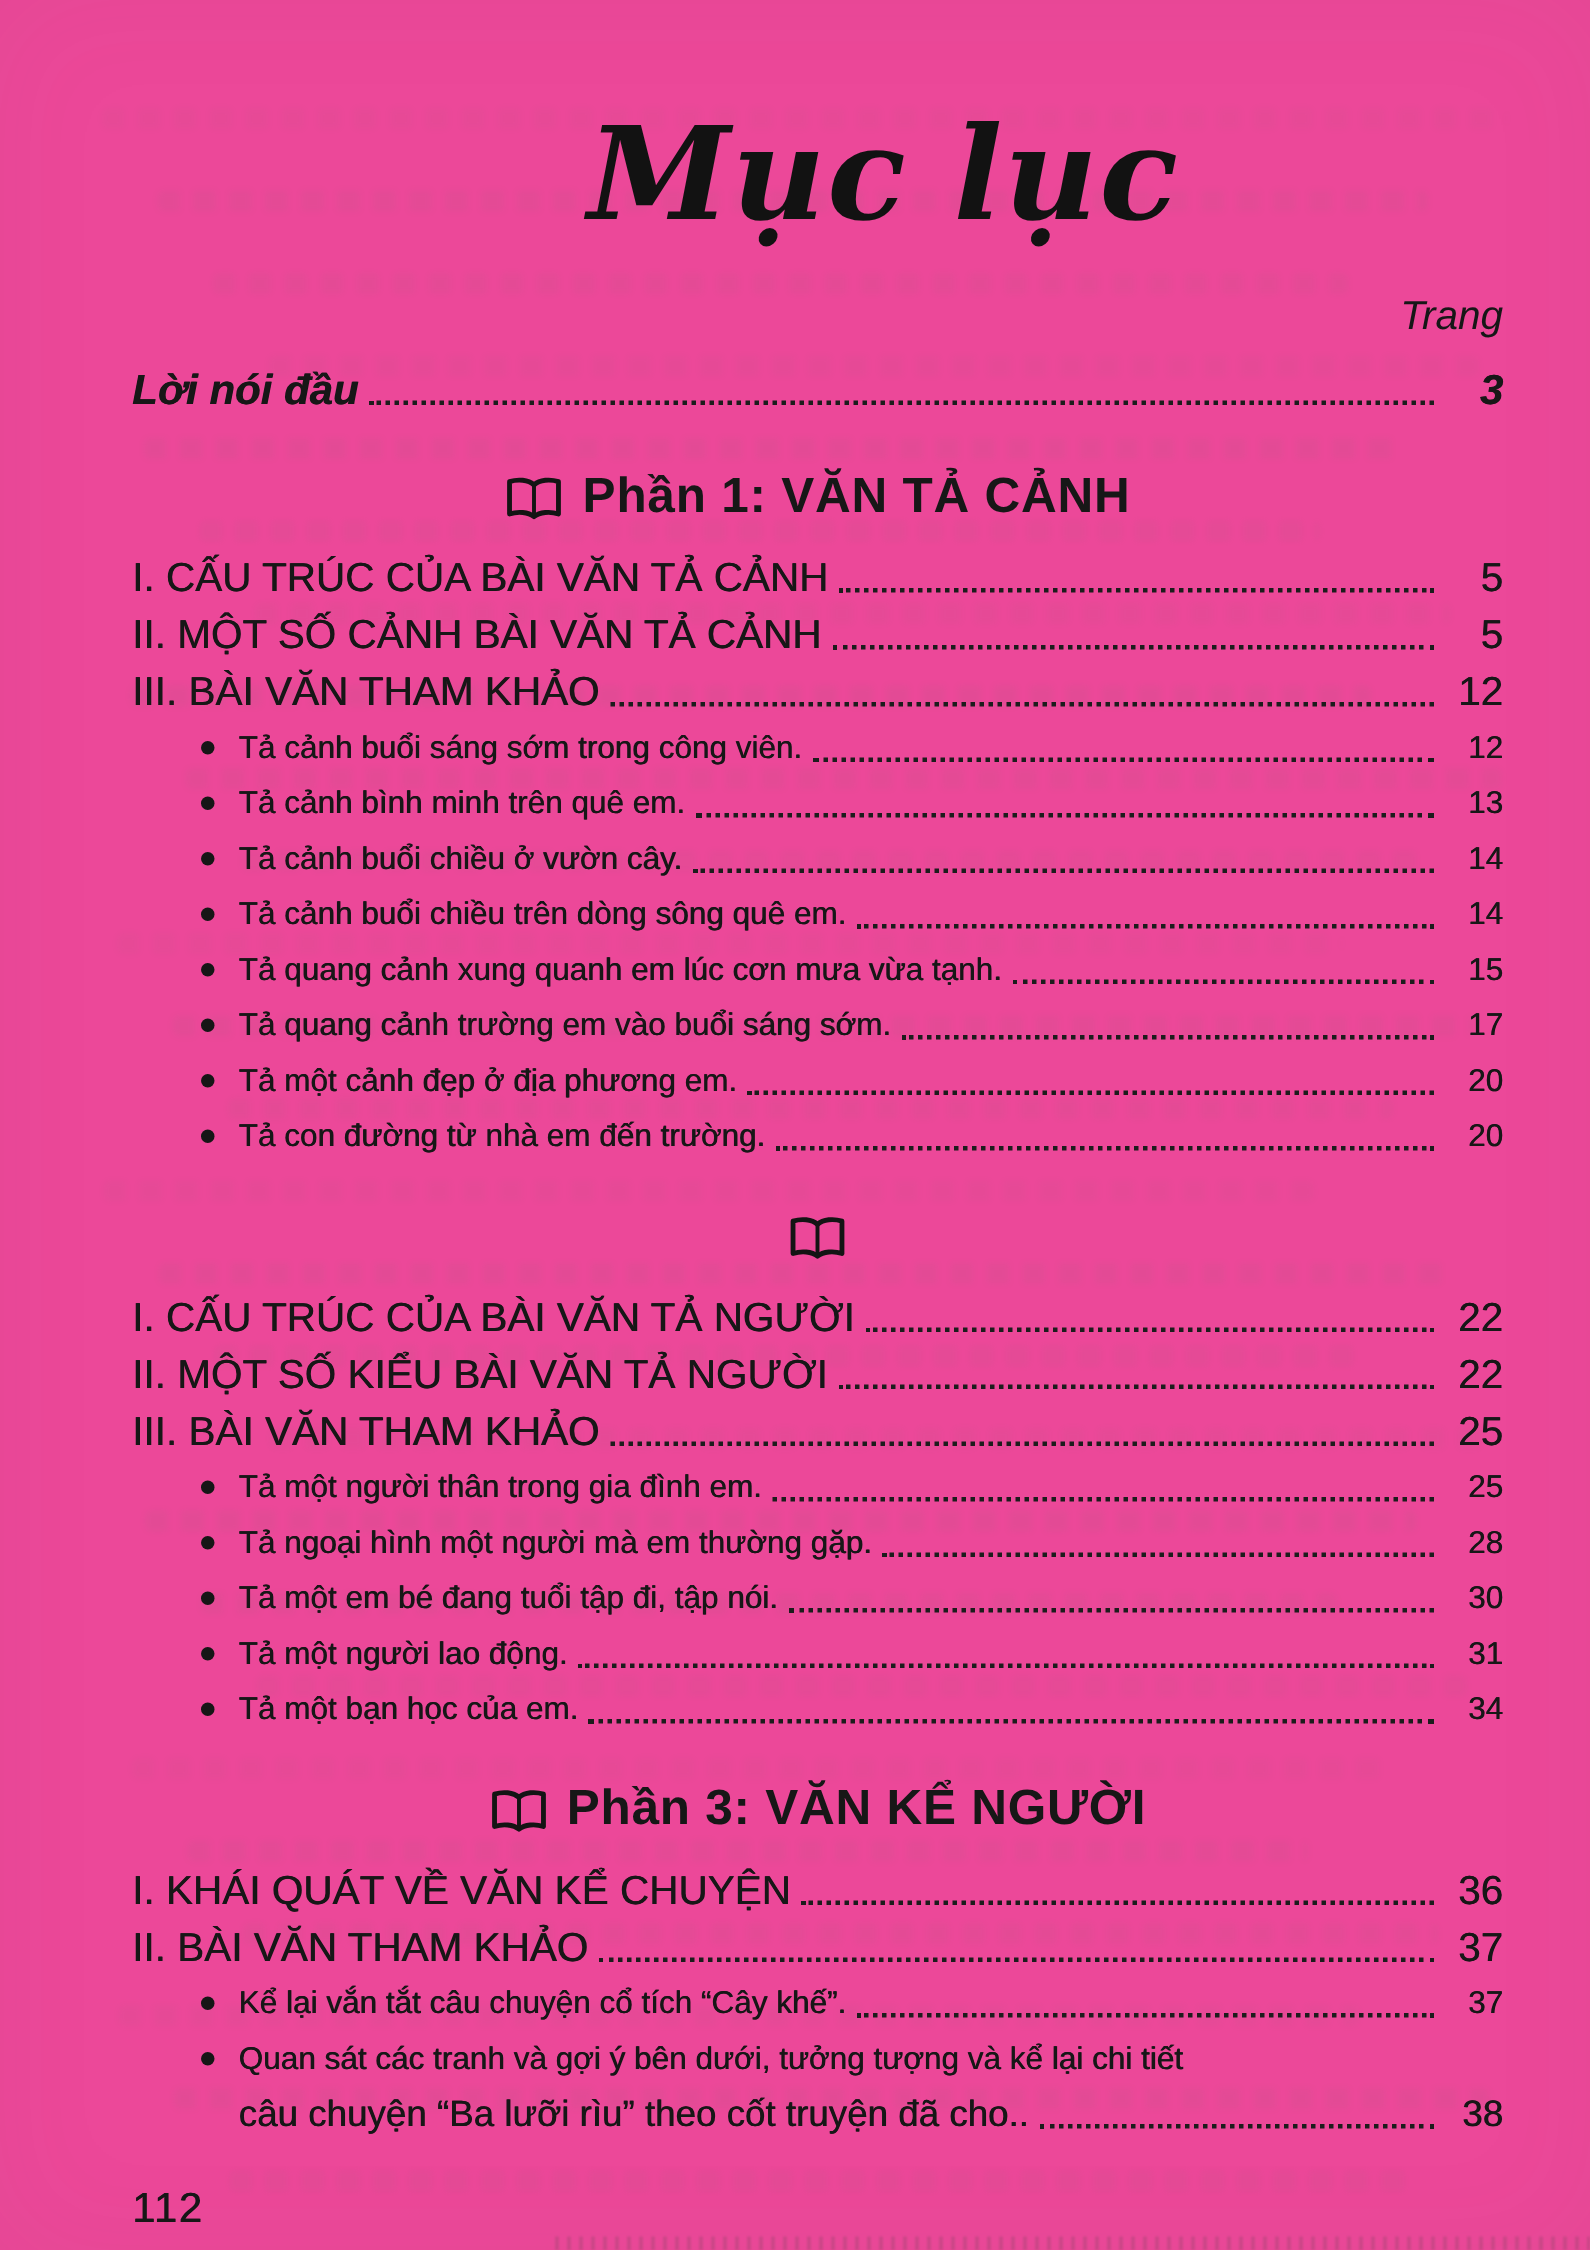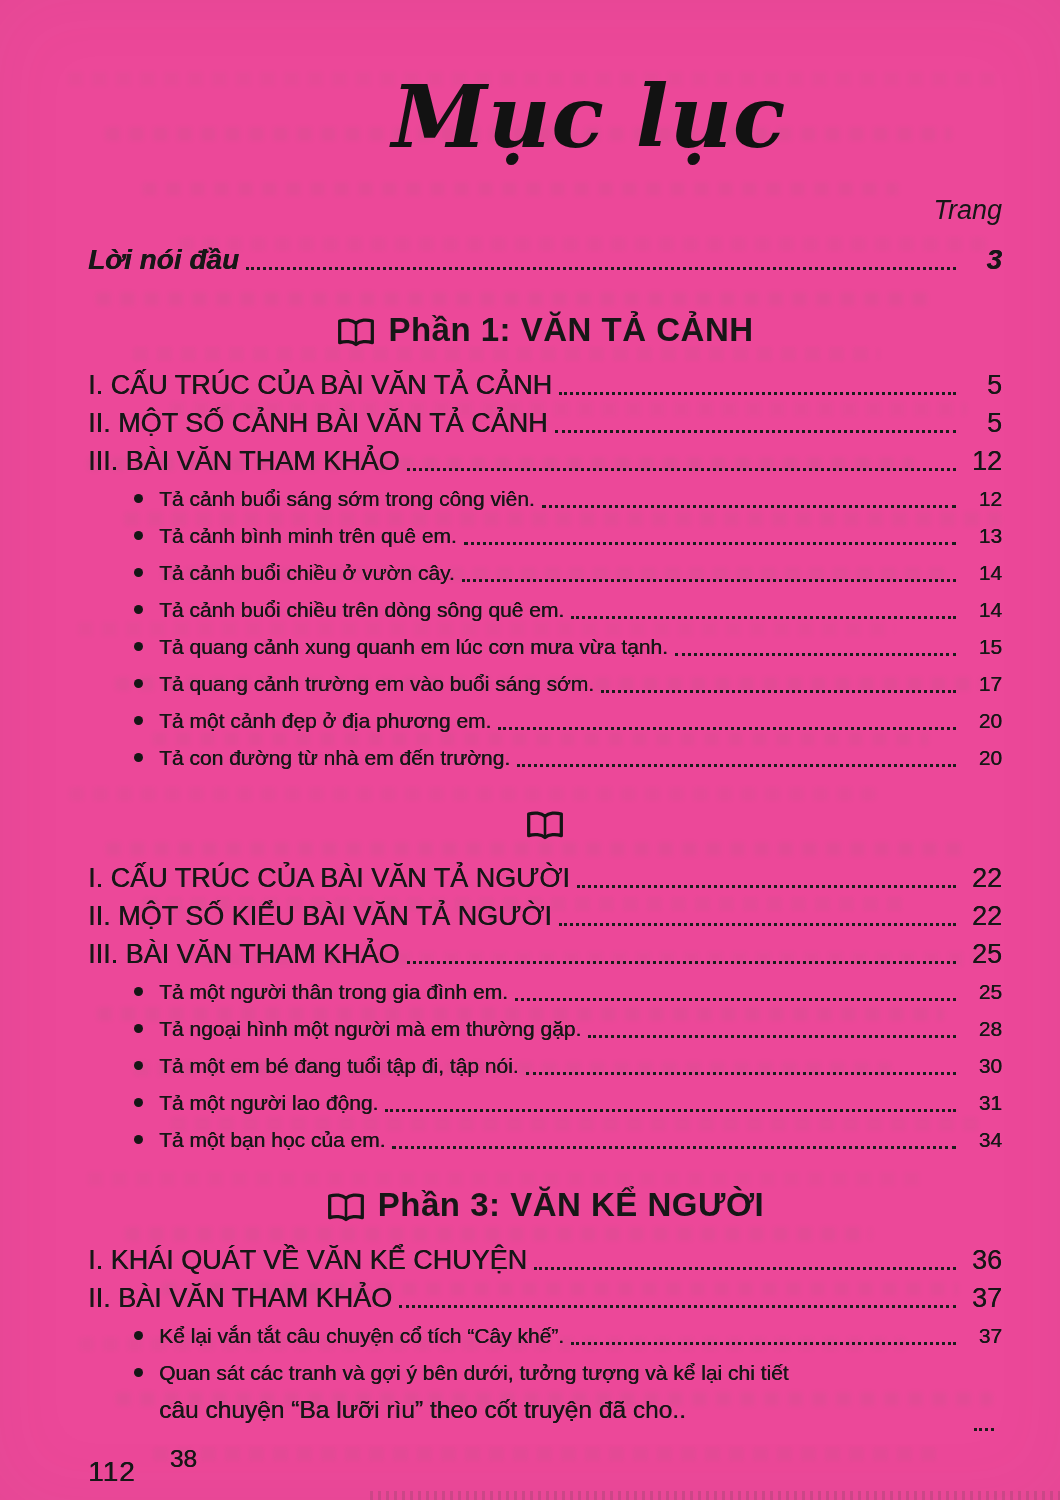--- a/index.html
+++ b/index.html
@@ -69,21 +69,21 @@
   .toc-section { margin: 0; }
   .sec-head {
     display: flex; justify-content: center; align-items: center;
     gap: 12px; margin: 24px 0 13px; height: 46px;
     font-weight: bold; font-size: 33px; letter-spacing: 0.5px;
   }
   .sec-head.first { margin-top: 27px; }
   .book-ico { display: inline-flex; transform: translateY(2px); }
 
   .toc-row.bullet { font-size: 21px; height: 37px; line-height: 37px; padding-left: 46px; }
-  .toc-row.cont   { font-size: 24.5px; height: 37px; line-height: 37px; padding-left: 71px; flex-direction: column; }
+  .toc-row.cont   { font-size: 24.5px; height: 37px; line-height: 37px; padding-left: 71px; }
   .dot {
     flex: none; width: 9px; height: 9px; border-radius: 50%;
     background: #161616; margin: 14px 16px 0 0;
   }
 
   .folio {
     position: absolute; z-index: 2; left: 88px; top: 1414px;
     font-size: 28px; letter-spacing: 1px; text-shadow: 0.4px 0 0 currentColor;
   }
 </style>

